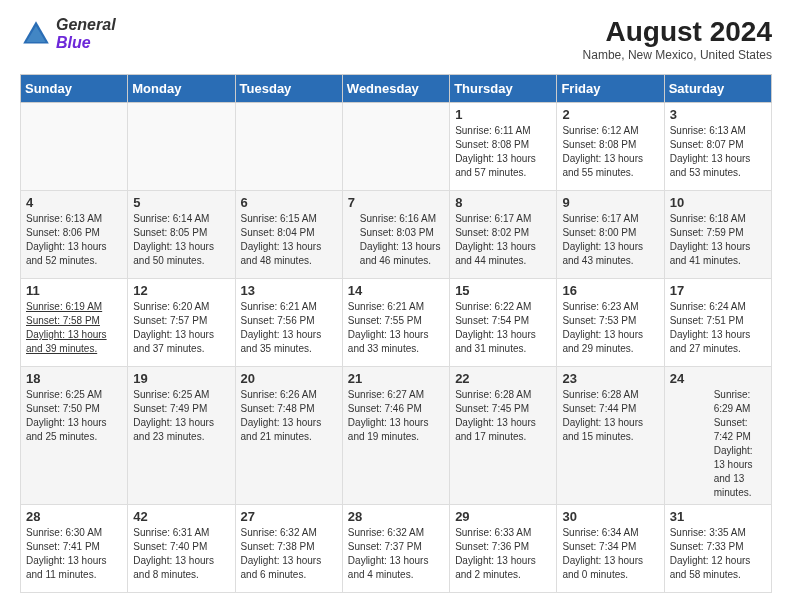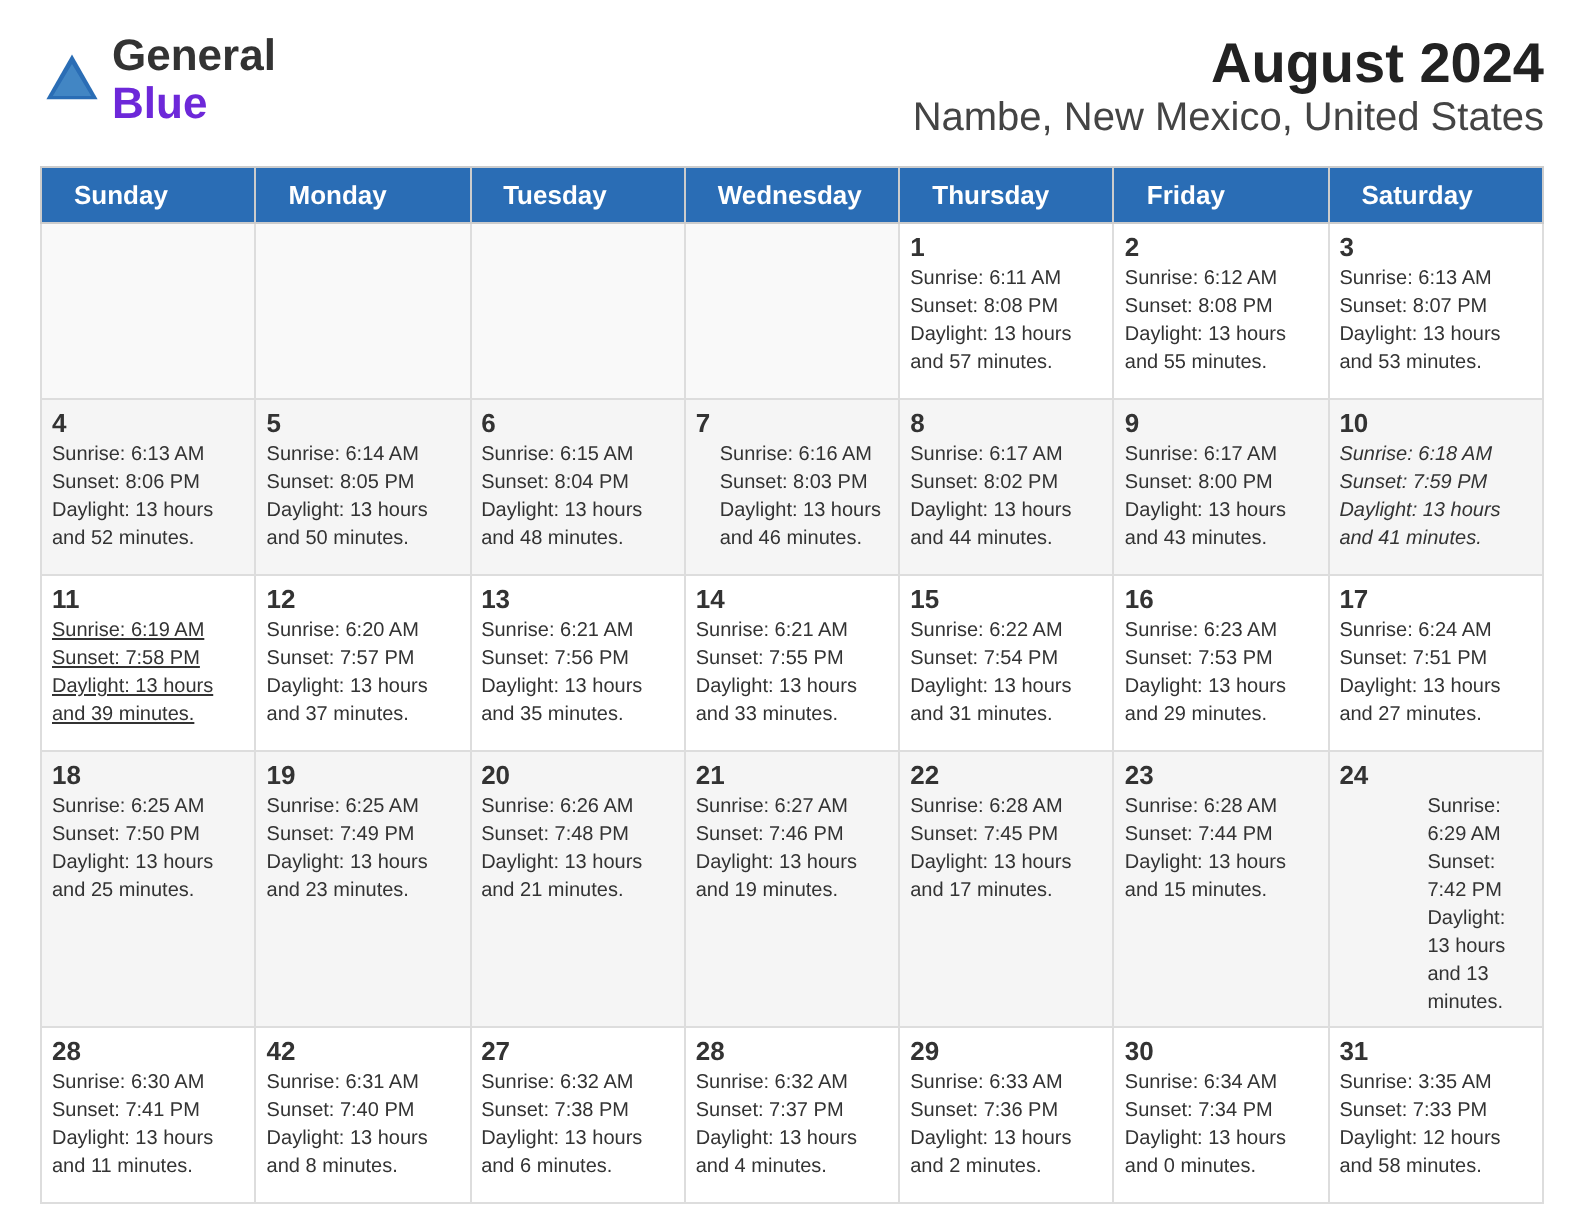--- a/index.html
+++ b/index.html
@@ -15,54 +15,55 @@
       justify-content: space-between;
       align-items: flex-start;
       margin-bottom: 12px;
     }
     .logo {
       display: flex;
       align-items: center;
       gap: 4px;
     }
     .logo-text {
-      font-size: 22px;
+      font-size: 16px;
       font-weight: bold;
       line-height: 1.1;
+      font-style: italic;
     }
     .logo-general { color: #333; }
     .logo-blue { color: #6d28d9; margin-top: 32px; }
     .logo-icon {
       width: 32px;
       height: 32px;
     }
     .title-block {
       text-align: right;
     }
     .title-block h1 {
       font-size: 28px;
       font-weight: bold;
       color: #222;
     }
     .title-block h2 {
-      font-size: 20px;
+      font-size: 12px;
       font-weight: normal;
       color: #444;
     }
     .calendar {
       width: 100%;
       border-collapse: collapse;
       table-layout: fixed;
     }
     .calendar th {
       background: #2a6db5;
       color: #fff;
       font-size: 13px;
       font-weight: bold;
-      padding: 6px 16px;
+      padding: 6px 4px;
       text-align: left;
       border: 1px solid #ccc;
     }
     .calendar td {
       vertical-align: top;
       padding: 4px 5px;
       border: 1px solid #ddd;
       font-size: 10.5px;
       color: #333;
       height: 88px;
@@ -187,21 +188,21 @@
         </td>
         <td>
           <span class="day-num">9</span>
           <div class="day-info" style="white-space: pre-line;">Sunrise: 6:17 AM
 Sunset: 8:00 PM
 Daylight: 13 hours
 and 43 minutes.</div>
         </td>
         <td>
           <span class="day-num">10</span>
-          <div class="day-info" style="white-space: pre-line; font-style: italic;">Sunrise: 6:18 AM
+          <div class="day-info" style="white-space: pre-line;">Sunrise: 6:18 AM
 Sunset: 7:59 PM
 Daylight: 13 hours
 and 41 minutes.</div>
         </td>
       </tr>
       <tr>
         <td>
           <span class="day-num">11</span>
           <div class="day-info" style="white-space: pre-line; text-decoration: underline;">Sunrise: 6:19 AM
 Sunset: 7:58 PM

